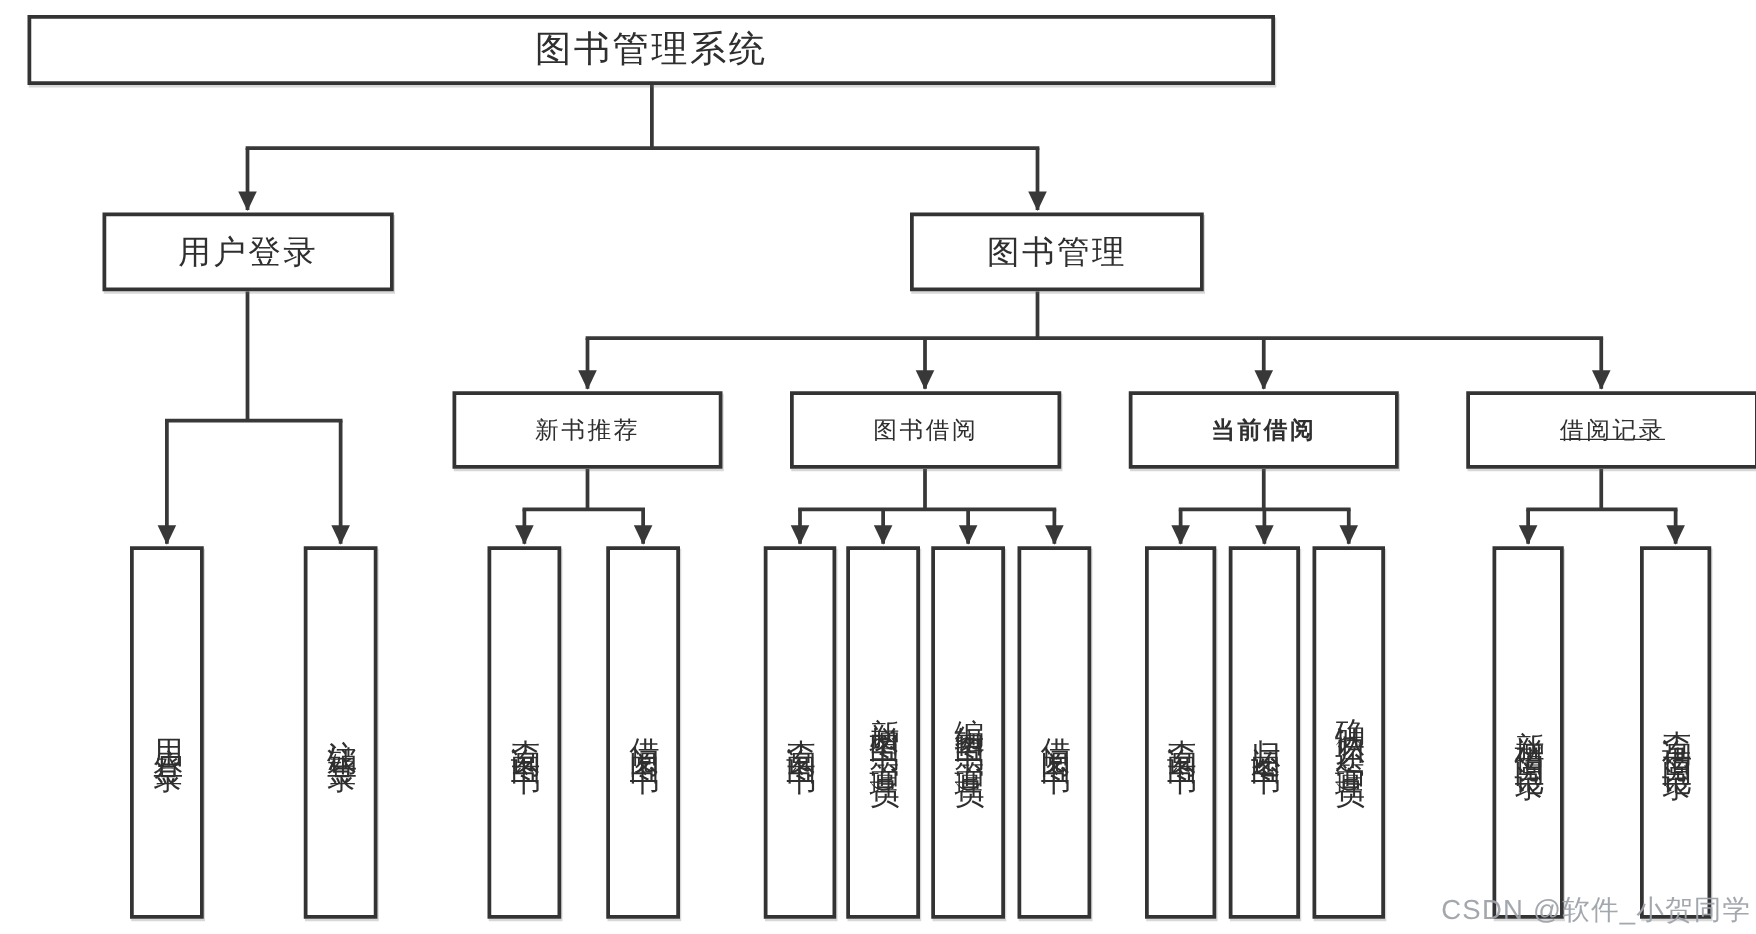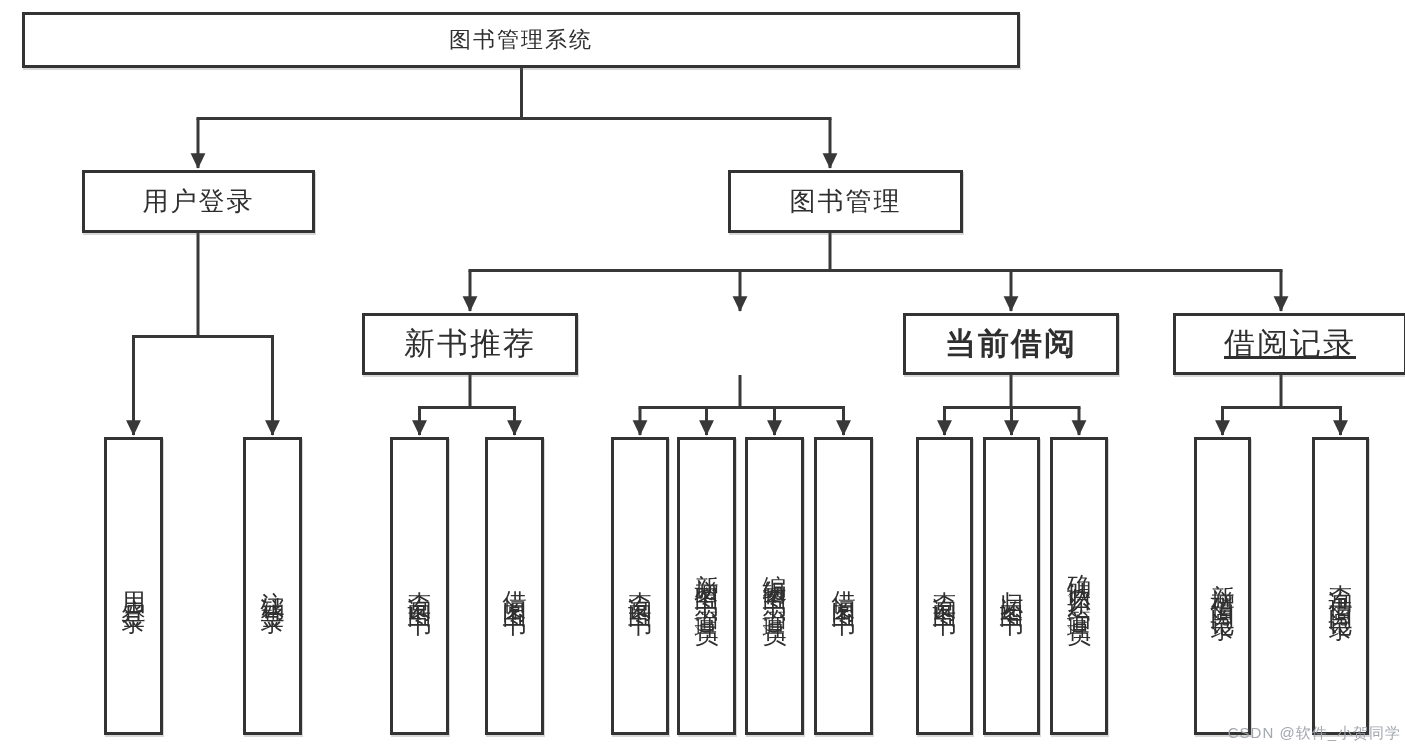--- a/index.html
+++ b/index.html
@@ -34,42 +34,42 @@
     z-index: 2;
     box-shadow: 1px 2px 0 rgba(100,100,100,0.25);
   }
   .node.hbox {
     font-size: 26px;
     letter-spacing: 2px;
     white-space: nowrap;
   }
   .node.root-box {
     left: 22px; top: 12px; width: 998px; height: 56px;
-    font-size: 22px;
+    font-size: 29px;
   }
   .node.lvl2 { top: 170px; height: 63px; }
-  .node.lvl3 { top: 313px; height: 62px; font-size: 31px; }
+  .node.lvl3 { top: 313px; height: 62px; font-size: 19px; }
   .node.leaf {
     top: 437px;
     height: 298px;
   }
   .vtext {
     writing-mode: vertical-rl;
     font-size: 24px;
     letter-spacing: 7px;
     line-height: 1;
     color: #2f2f2f;
     white-space: nowrap;
   }
   .watermark {
     position: absolute;
     right: 4px;
     bottom: 4px;
     z-index: 5;
-    font-size: 15px;
+    font-size: 22px;
     letter-spacing: 1px;
     color: rgba(158,162,170,0.95);
     white-space: nowrap;
     text-align: center;
   }
   path.cline {
     stroke: #383838;
     stroke-width: 3;
     fill: none;
   }
@@ -148,20 +148,23 @@
   <div class="node hbox lvl2" style="left:82px;width:233px;">
     <span>用户登录</span>
   </div>
   <div class="node hbox lvl2" style="left:712px;width:235px;margin-left:16px;">
     <span>图书管理</span>
   </div>
 
   <div class="node hbox lvl3" style="left:362px;width:216px;">
     <span>新书推荐</span>
   </div>
+  <div class="node hbox lvl3" style="left:632px;width:217px;">
+    <span>图书借阅</span>
+  </div>
   <div class="node hbox lvl3" style="left:903px;width:216px;font-weight:bold;">
     <span>当前借阅</span>
   </div>
   <div class="node hbox lvl3" style="left:1173px;width:234px;text-decoration:underline;">
     <span>借阅记录</span>
   </div>
 
   <div class="node leaf" style="left:104px;width:59px;">
     <span class="vtext">用户登录</span>
   </div>

